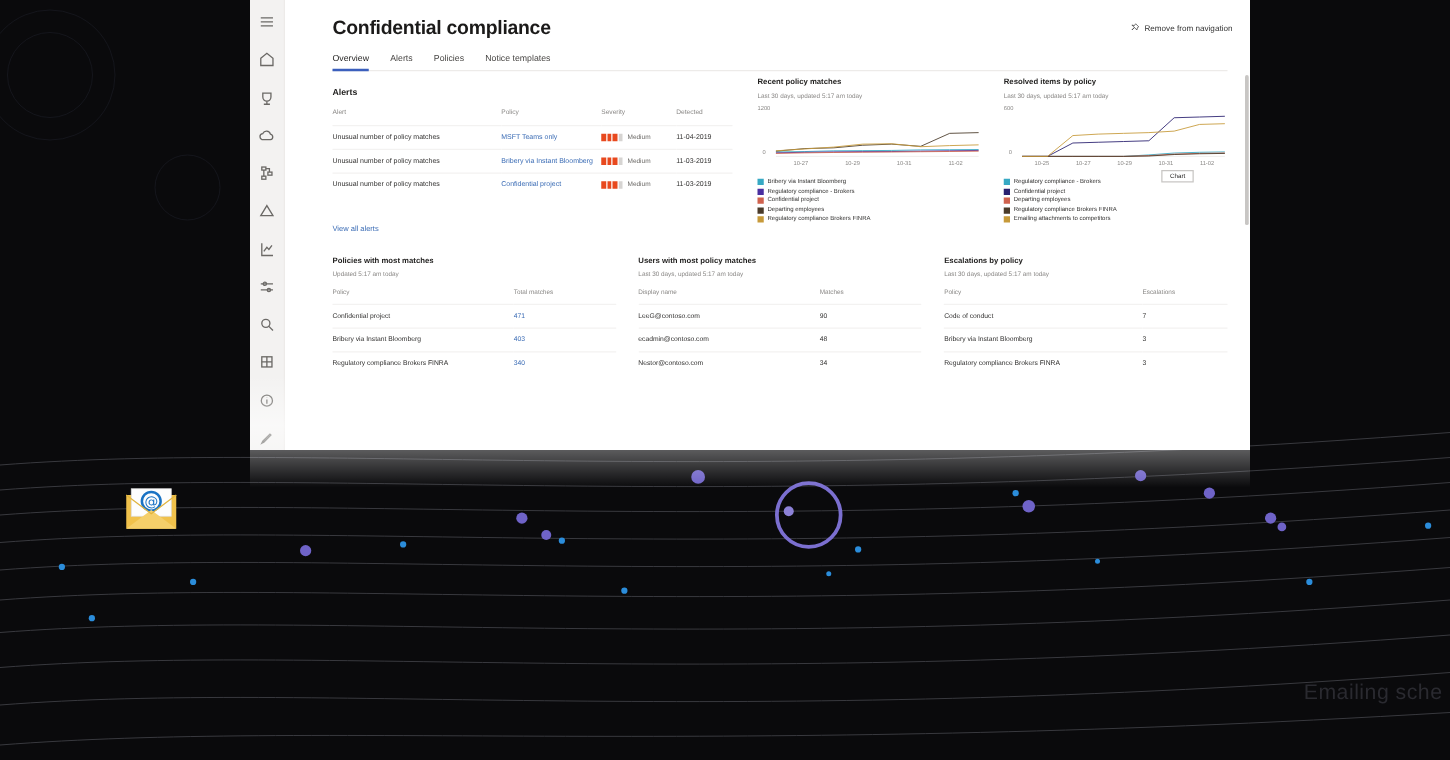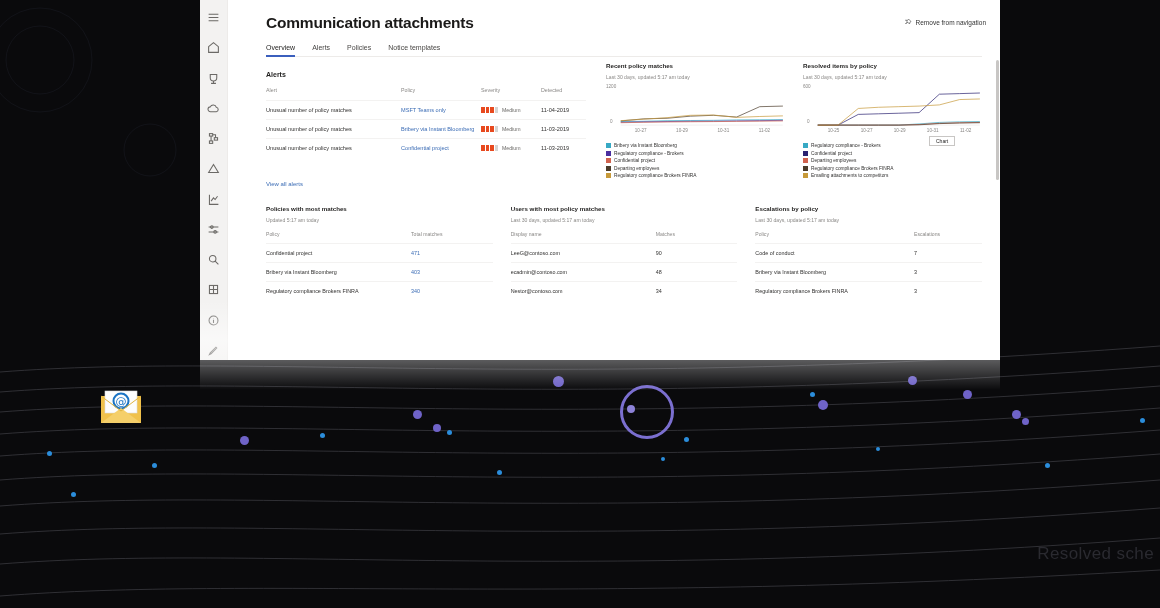--- a/index.html
+++ b/index.html
@@ -216,21 +216,21 @@
   <svg viewBox="0 0 42 34" width="42" height="34">
     <rect x="1" y="6" width="40" height="27" fill="#f0c14b"></rect>
     <rect x="5" y="1" width="32" height="22" fill="#fdfdfd" stroke="#ddd" stroke-width="0.6"></rect>
     <circle cx="21" cy="11" r="7.5" fill="none" stroke="#1a73c4" stroke-width="2"></circle>
     <text x="21" y="15" font-size="11" font-family="DejaVu Sans, sans-serif" fill="#1a73c4" text-anchor="middle">@</text>
     <path d="M1,33 L21,18 L41,33 Z" fill="#f5cf6a"></path>
     <path d="M1,6 L21,21 L41,6" fill="none" stroke="#e0b43f" stroke-width="1"></path>
   </svg>
 </div>
 
-<div id="watermark">Resolved sche</div>
+<div id="watermark">Emailing sche</div>
 
 <div id="app-window">
 
   <div id="left-rail">
     <div class="rail-icon">
       <svg viewBox="0 0 16 16">
           <path d="M2 4h12M2 8h12M2 12h12"></path>
         </svg>
     </div>
     <div class="rail-gap"></div>
@@ -315,21 +315,21 @@
 
     <div id="pin-action">
       <span>
         <svg viewBox="0 0 16 16">
             <path d="M9 2l5 5-2 1-1 4-4-4-4 4 4-4-4-4 4 1z"></path>
           </svg>
       </span>
       <span>Remove from navigation</span>
     </div>
 
-    <div id="page-title">Communication attachments</div>
+    <div id="page-title">Confidential compliance</div>
 
     <div id="tabs">
       <div class="tab active">Overview</div>
       <div class="tab">Alerts</div>
       <div class="tab">Policies</div>
       <div class="tab">Notice templates</div>
     </div>
 
     <div id="alerts-section">
       <div class="section-title">Alerts</div>

